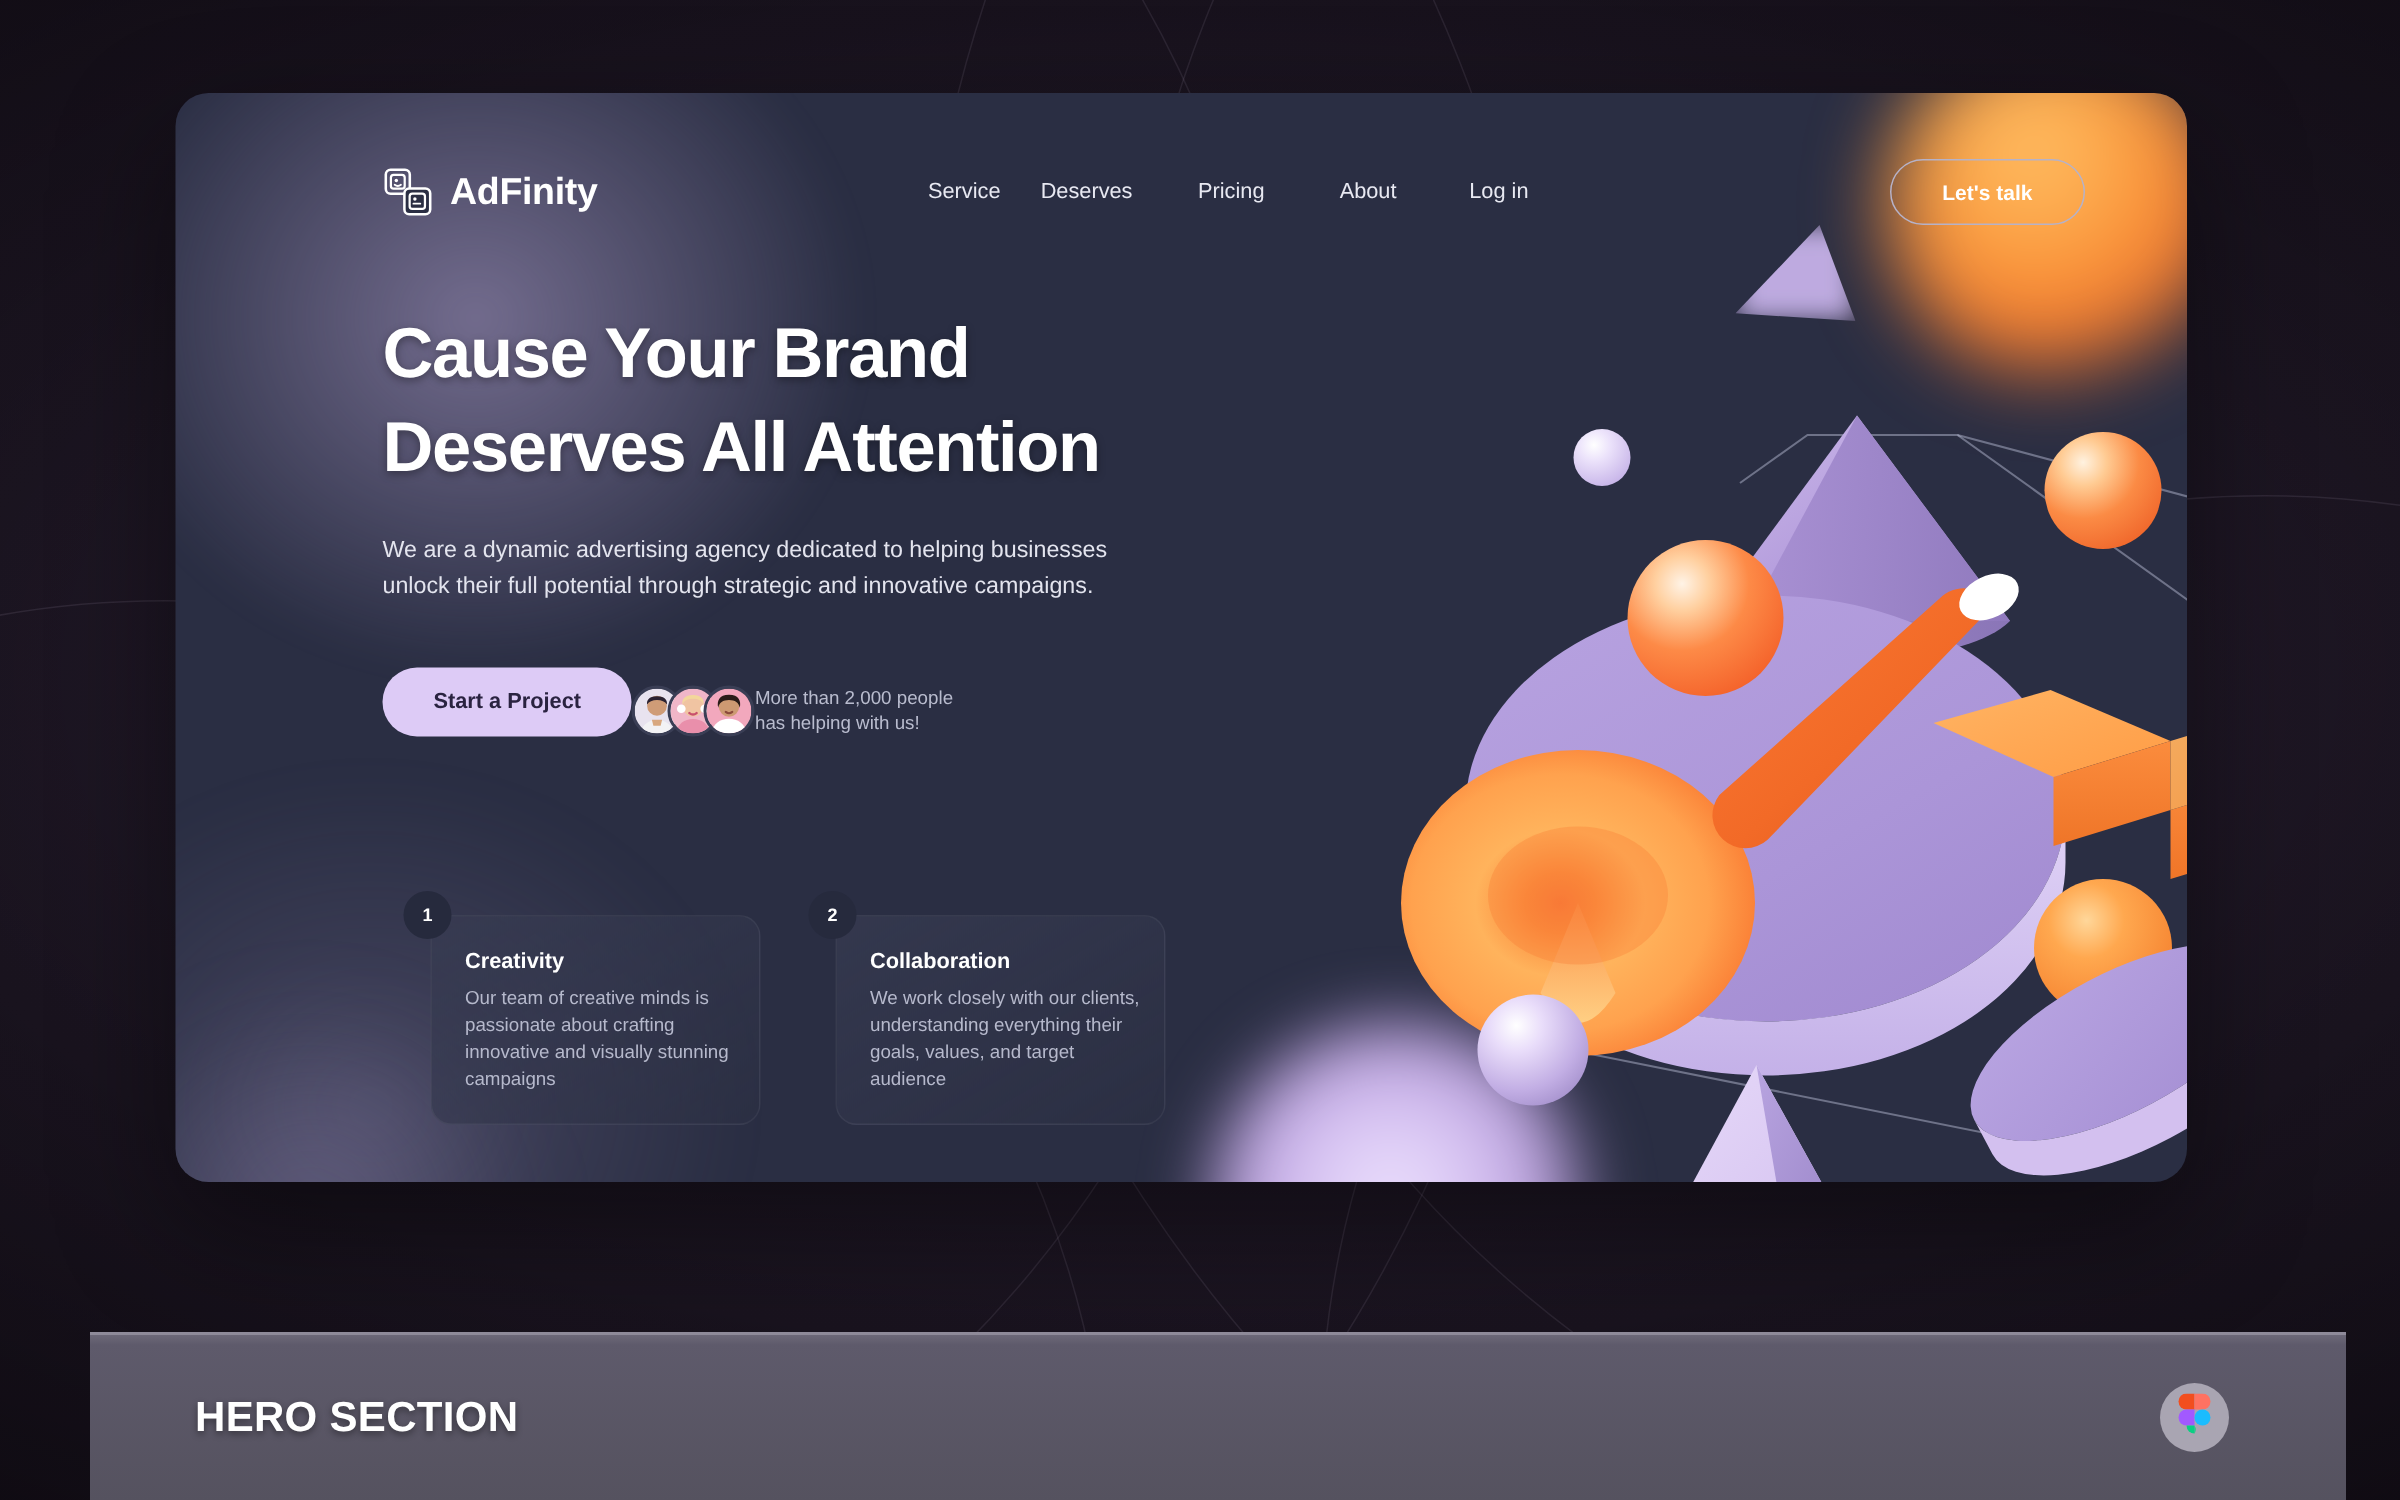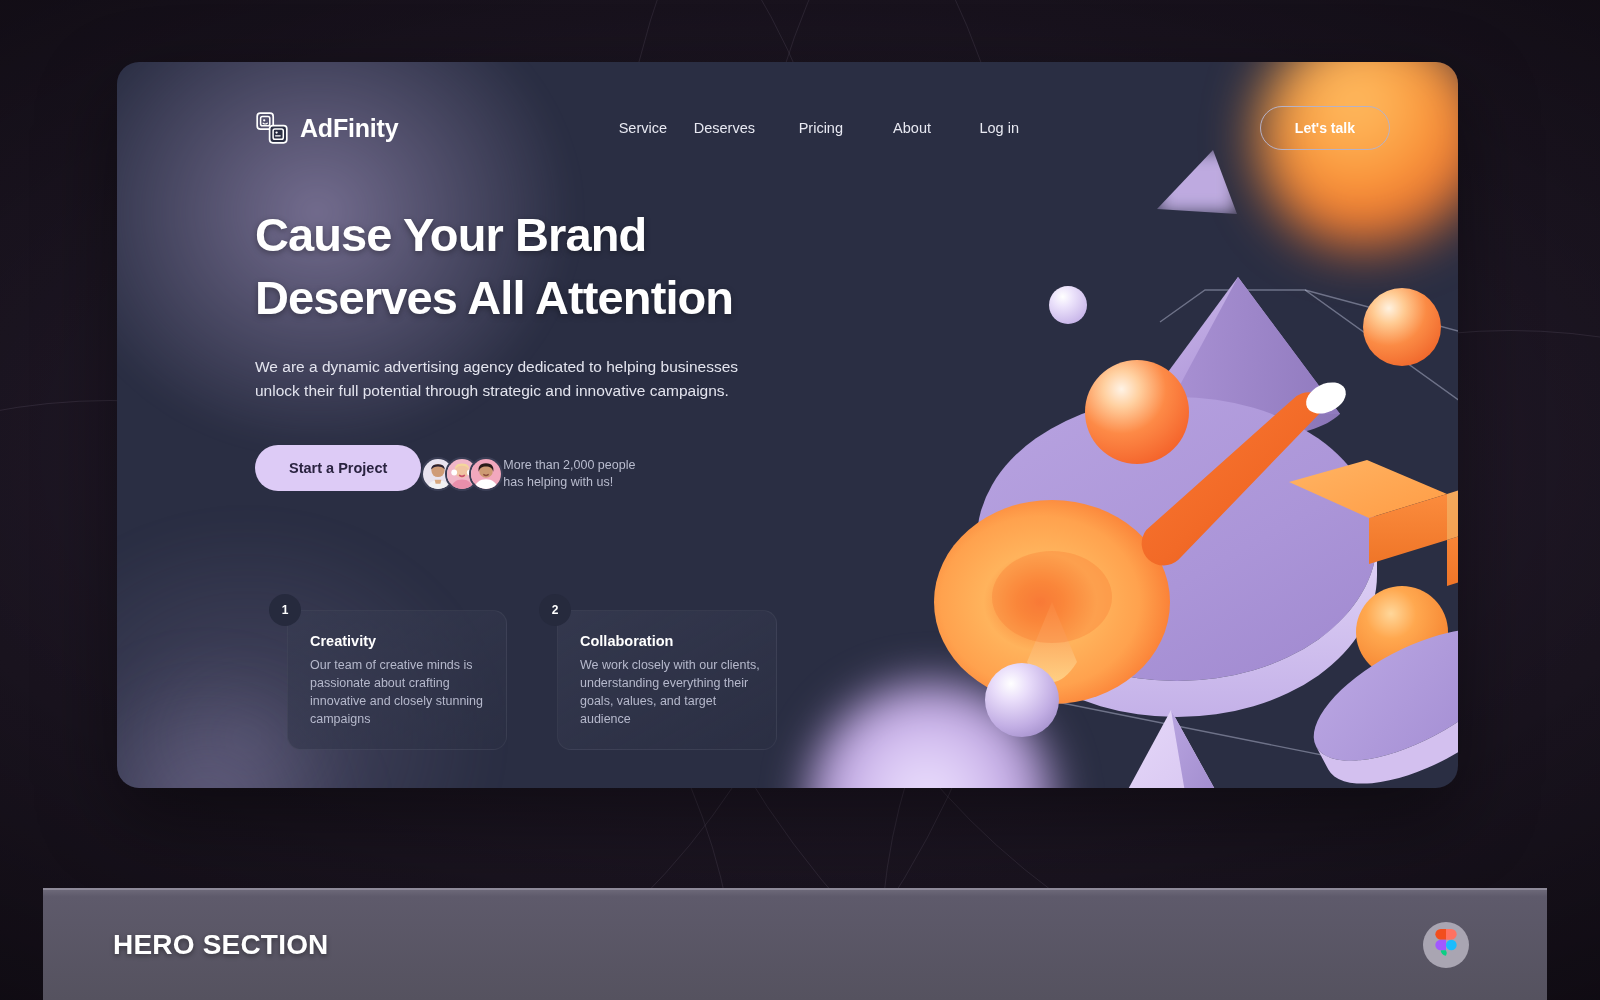--- a/index.html
+++ b/index.html
@@ -134,21 +134,21 @@
   }
   .feat-card.wide{ width:220px; }
   .feat-title{ color:#ffffff; font-size:14.5px; font-weight:bold; margin-bottom:7px; }
   .feat-body{ color:#b6b9cc; font-size:12.5px; line-height:1.45; }
 
   
   #art{ position:absolute; left:640px; top:0; width:701px; height:758px; z-index:4; overflow:hidden; }
 
   
   #caption-bar{
-    position:absolute; left:43px; bottom:0; width:1504px; height:112px; z-index:7;
+    position:absolute; left:60px; bottom:0; width:1504px; height:112px; z-index:7;
     background:linear-gradient(180deg,#6c6878 0%, #5e5a6b 6%, #55525f 100%);
     border-top:2px solid #8e8a99;
   }
   #caption-title{
     position:absolute; left:70px; top:50%; transform:translateY(-50%);
     color:#ffffff; font-size:28px; font-weight:bold; letter-spacing:.2px;
     text-shadow:0 2px 5px rgba(0,0,0,.4);
   }
   #figma-badge{
     position:absolute; right:78px; top:50%; transform:translateY(-50%);
@@ -398,21 +398,21 @@
       </div>
     </div>
   </div>
 
   <div id="features">
 
     <div class="feat-wrap">
       <div class="feat-badge">1</div>
       <div class="feat-card">
         <div class="feat-title">Creativity</div>
-        <div class="feat-body">Our team of creative minds is passionate about crafting innovative and closely stunning campaigns</div>
+        <div class="feat-body">Our team of creative minds is passionate about crafting innovative and visually stunning campaigns</div>
       </div>
     </div>
 
     <div class="feat-wrap">
       <div class="feat-badge">2</div>
       <div class="feat-card wide">
         <div class="feat-title">Collaboration</div>
         <div class="feat-body">We work closely with our clients, understanding everything their goals, values, and target audience</div>
       </div>
     </div>

